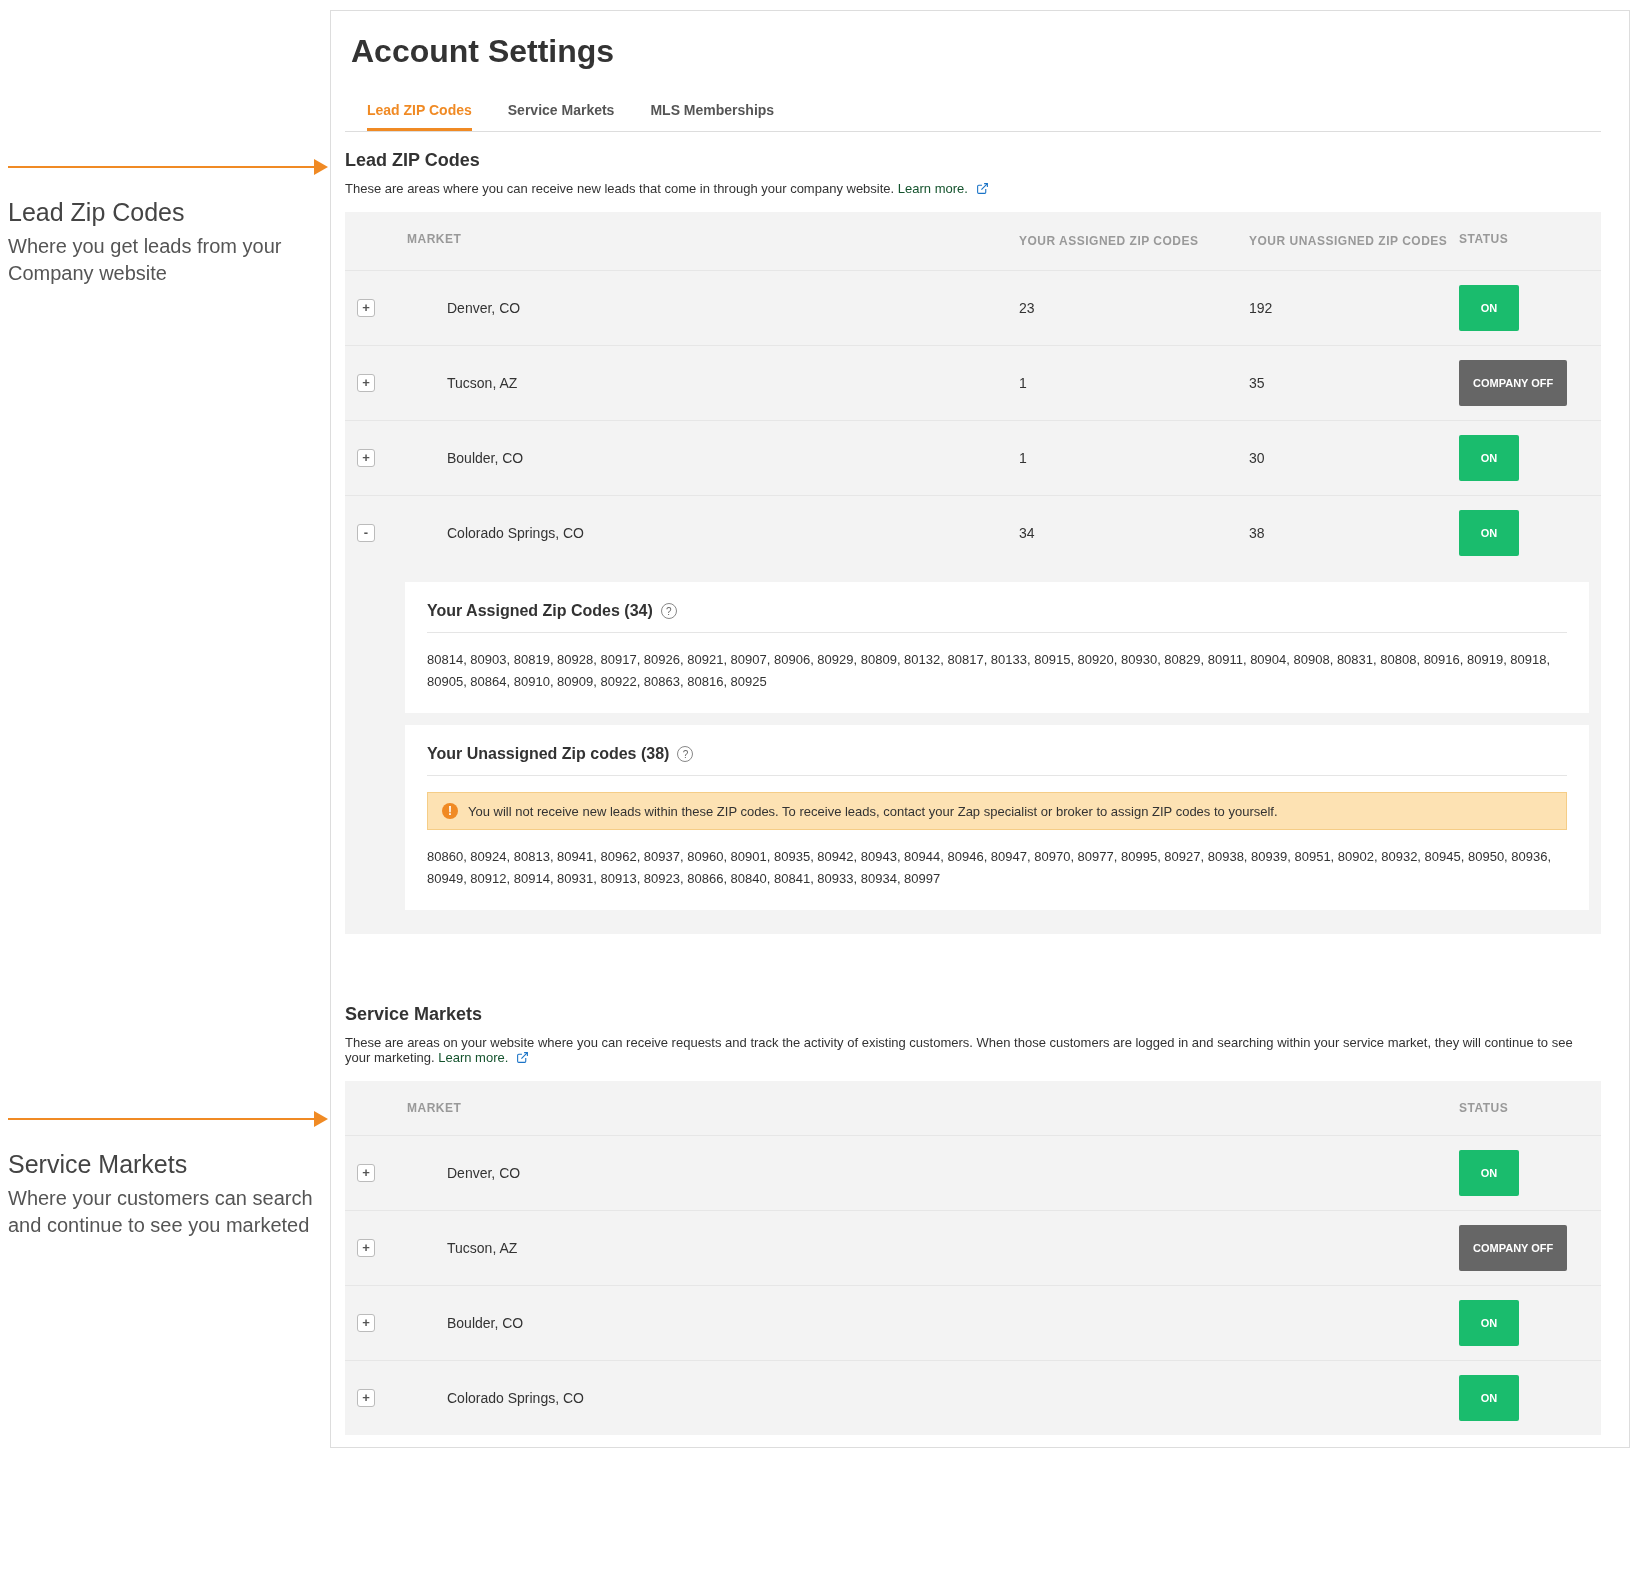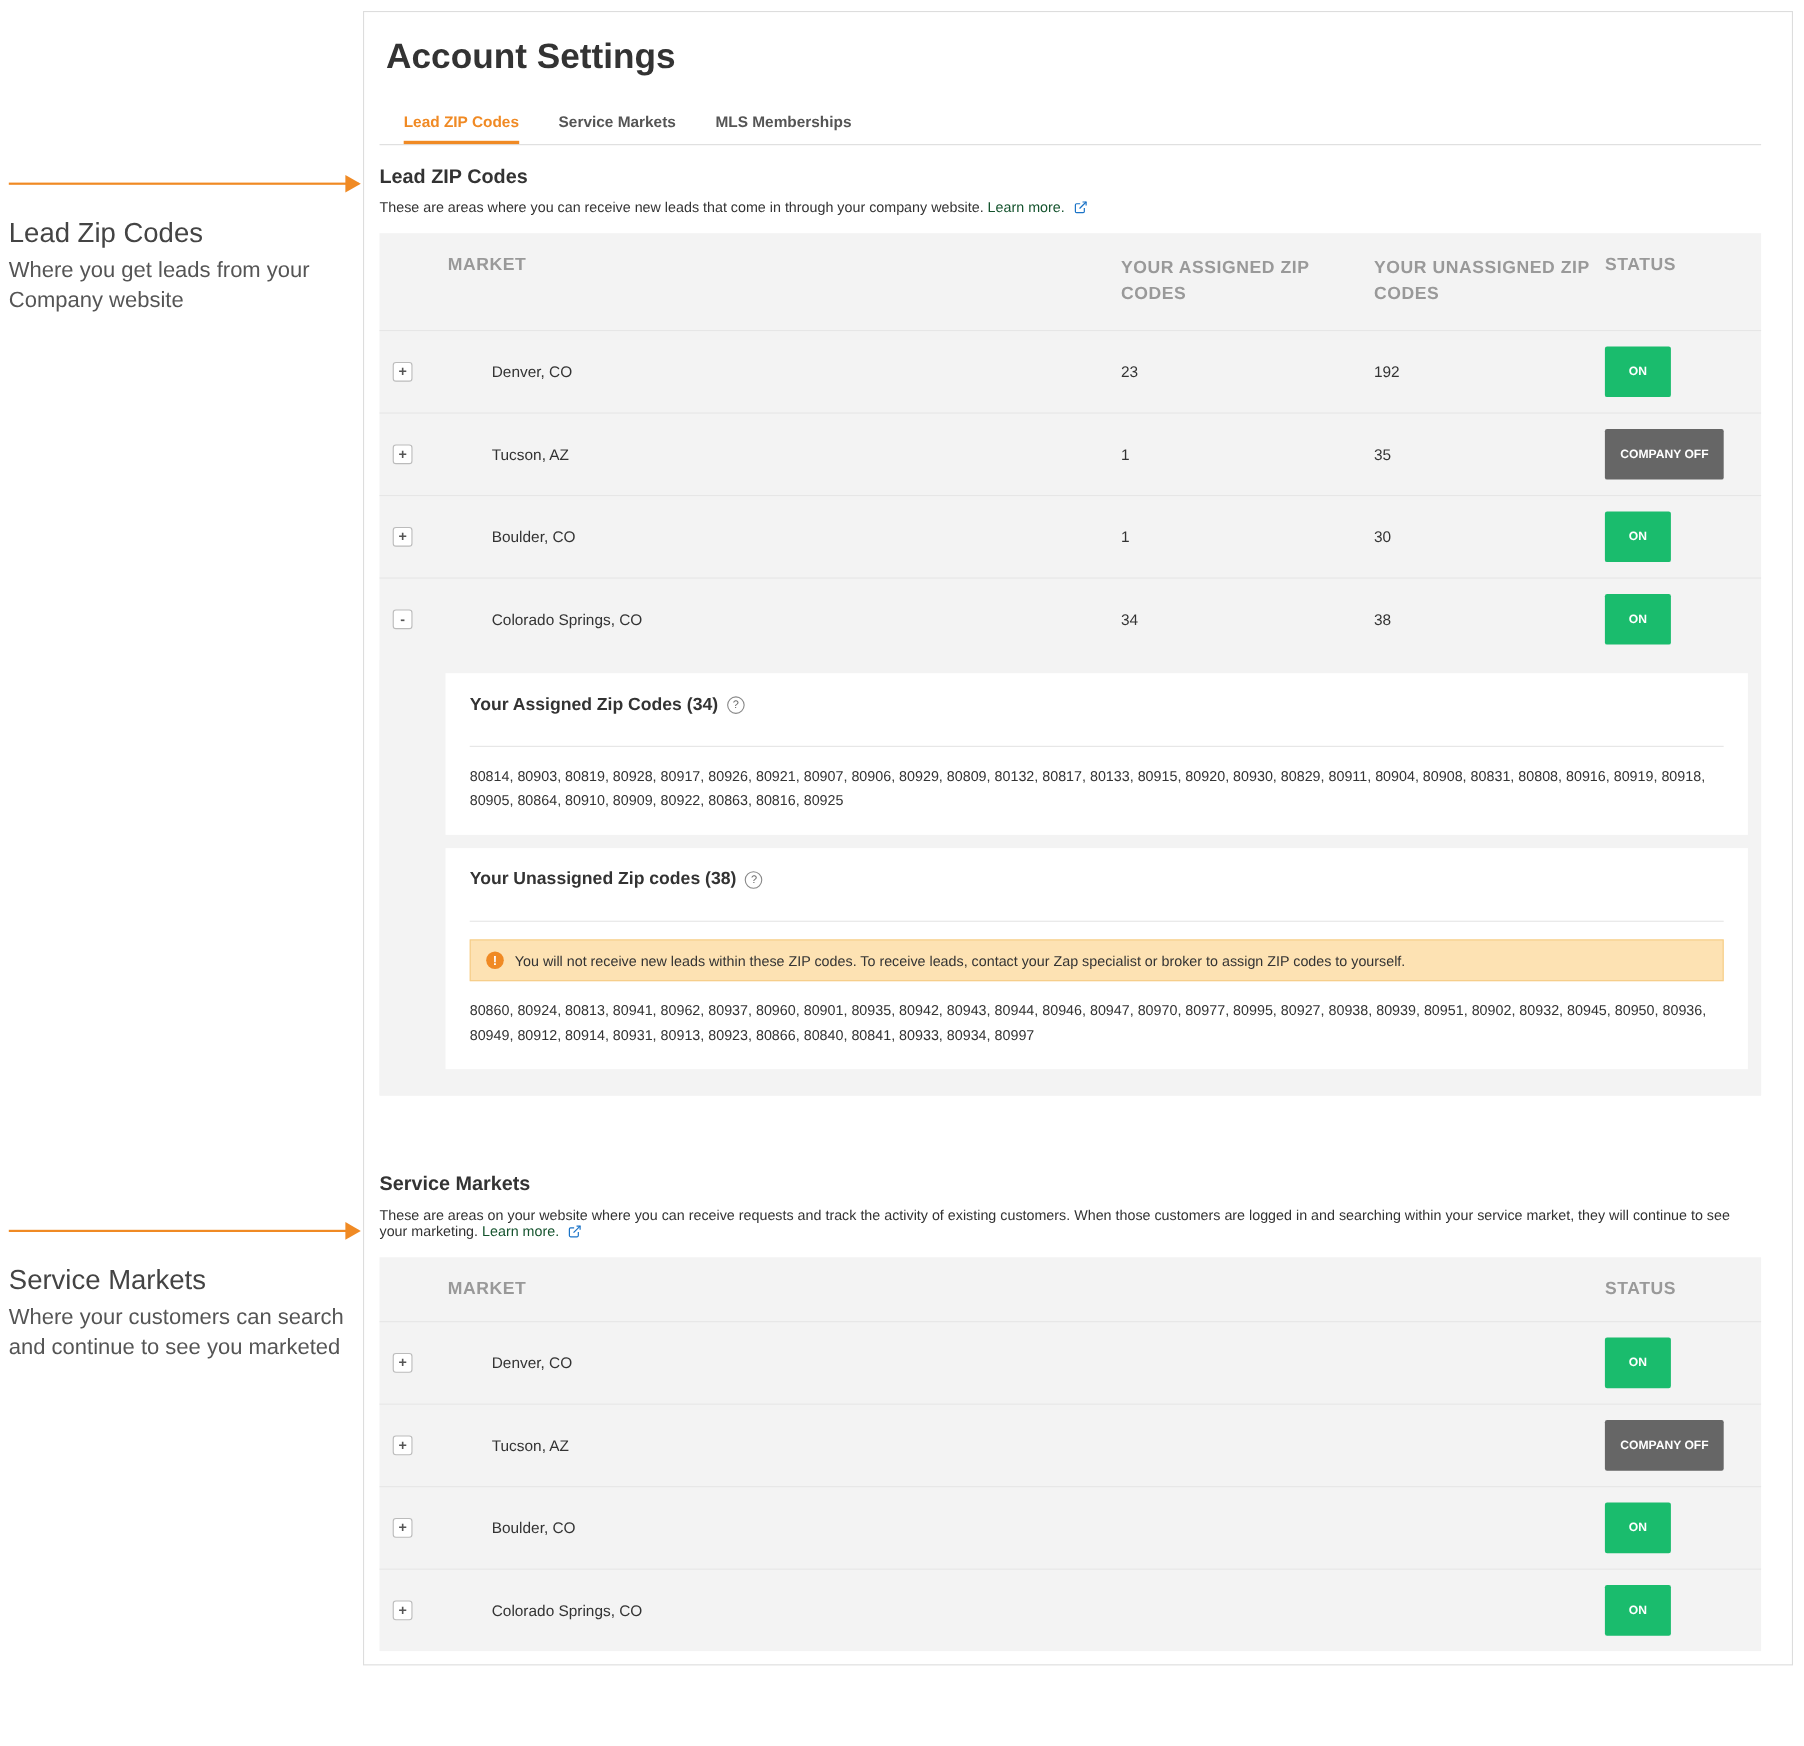--- a/index.html
+++ b/index.html
@@ -105,21 +105,21 @@
     margin-left: 4px;
   }
   .table {
     width: 100%;
     background: #f3f3f3;
     border-collapse: separate;
   }
   .thead {
     display: flex;
     padding: 20px 12px 20px 12px;
-    font-size: 16px;
+    font-size: 12px;
     letter-spacing: 0.5px;
     color: #999;
     font-weight: 600;
     justify-content: flex-end;
   }
   .col-expand { width: 50px; }
   .col-market { flex: 1; }
   .col-assigned { width: 230px; }
   .col-unassigned { width: 210px; }
   .col-status { width: 130px; }
@@ -165,21 +165,21 @@
   }
   .sub-panel {
     background: #fff;
     padding: 20px 22px;
     margin-bottom: 12px;
   }
   .sub-title {
     font-size: 16px;
     font-weight: 700;
     color: #333;
-    padding-bottom: 28px;
+    padding-bottom: 12px;
     border-bottom: 1px solid #e5e5e5;
     margin-bottom: 16px;
     display: flex;
     align-items: center;
     gap: 8px;
   }
   .help-circle {
     display: inline-flex;
     width: 16px;
     height: 16px;

